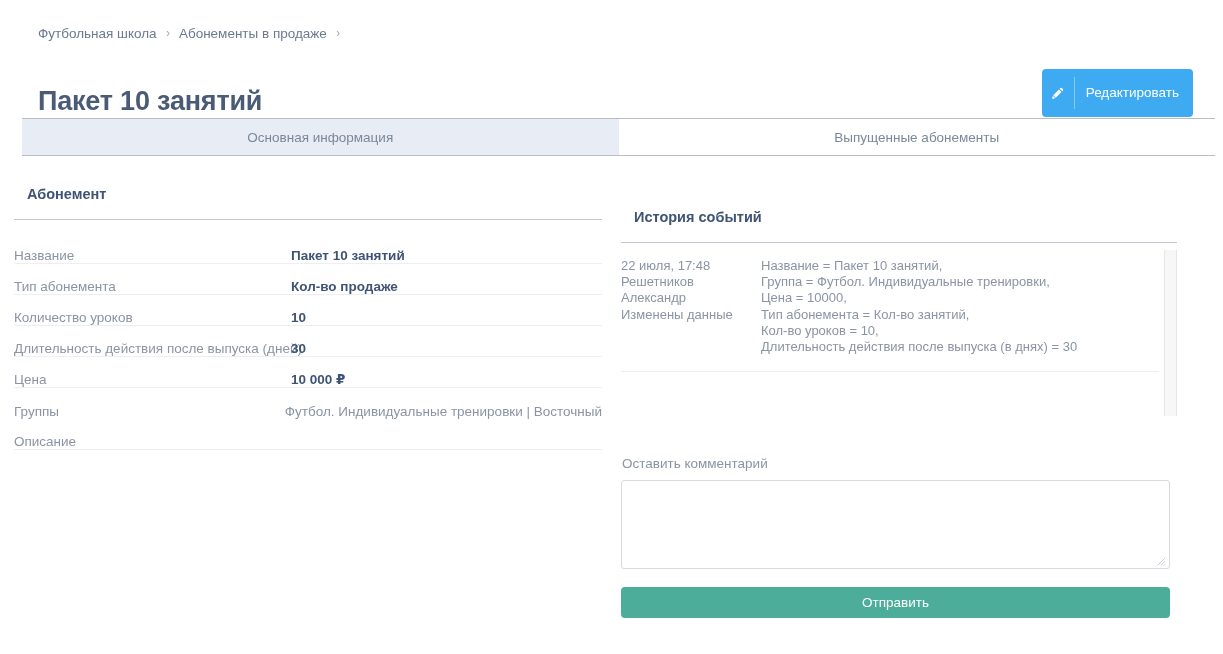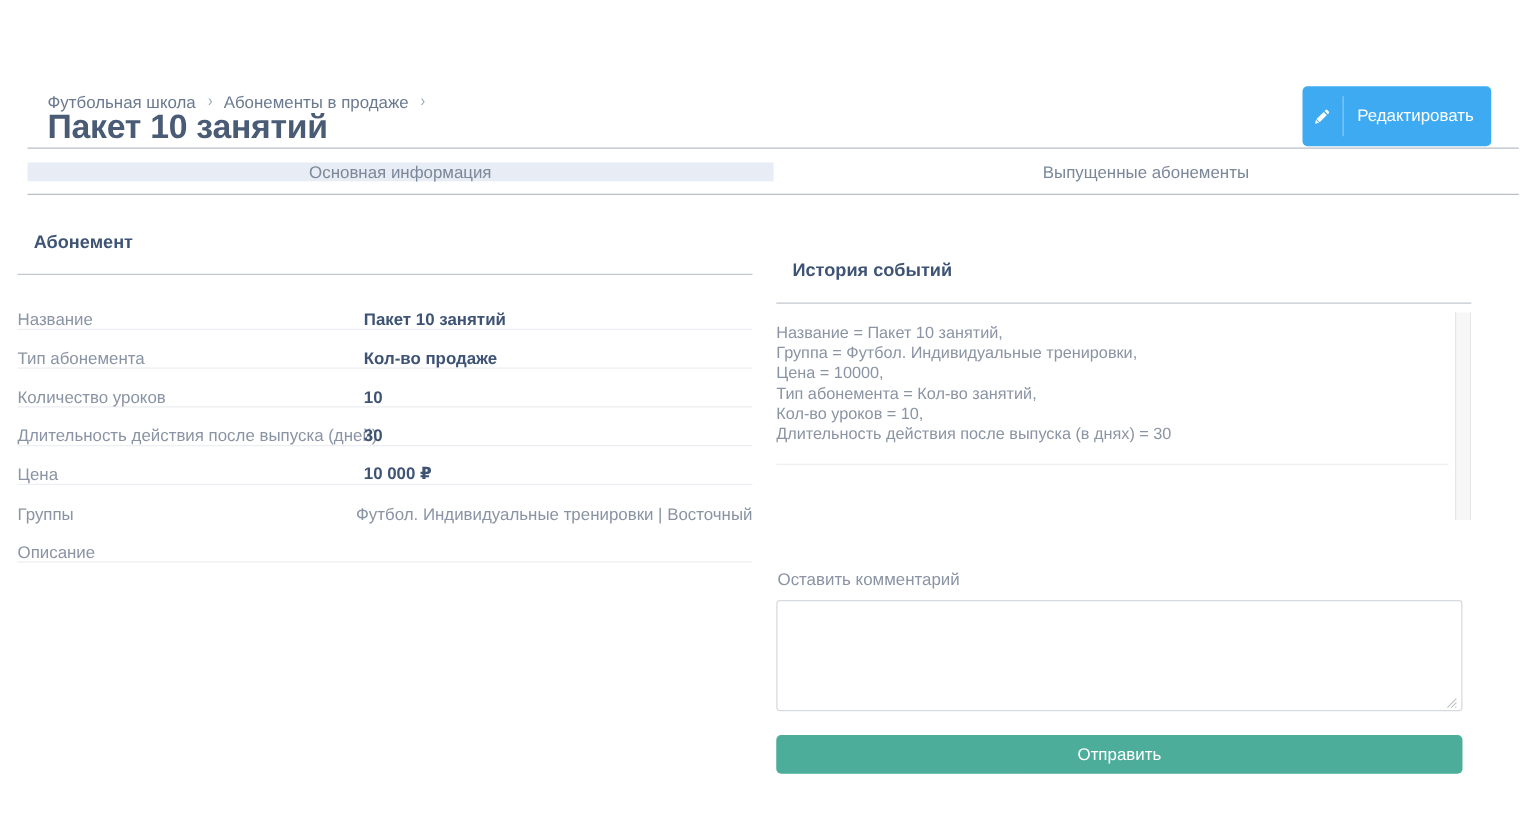--- a/index.html
+++ b/index.html
@@ -10,21 +10,21 @@
     font-family: "Liberation Sans", "DejaVu Sans", sans-serif;
     overflow: hidden;
   }
 
   .page { position: relative; width: 1223px; height: 654px; background: #fff; }
 
   
   .breadcrumb {
     position: absolute; left: 38px; top: 26px;
     display: flex; align-items: flex-start; gap: 9px;
-    font-size: 13.5px; color: #6b7a90; white-space: nowrap; margin-top: 48px;
+    font-size: 13.5px; color: #6b7a90; white-space: nowrap;
   }
   .crumb { color: #6b7a90; }
   .crumb-sep {
     color: #9aa7b8; font-size: 13px; line-height: 1;
     transform: scaleX(0.85); display: inline-block;
   }
 
   
   .title {
     position: absolute; left: 38px; top: 68px;
@@ -44,21 +44,20 @@
     margin-right: 11px;
   }
   .edit-btn .label { font-size: 13.5px; color: #ffffff; line-height: 1; }
 
   
   .tabs {
     position: absolute; left: 22px; top: 118px;
     width: 1193px; height: 38px; display: flex;
     border-top: 1px solid #b9bec6; border-bottom: 1px solid #b9bec6;
     background: #fff;
-    align-items: center;
   }
   .tab {
     flex: 1 1 0; display: flex; align-items: center; justify-content: center;
     font-size: 13.5px; color: #7b8899; cursor: pointer; background: #fff;
   }
   .tab.active { background: #e8ecf5; color: #7b8899; }
 
   
   .col-left  { position: absolute; left: 14px;  top: 186px; width: 588px; }
   .col-right { position: absolute; left: 621px; top: 186px; width: 556px; margin-top: 23px; }
@@ -192,20 +191,26 @@
     </div>
   </section>
 
   <section class="col-right">
     <div class="section-head">История событий</div>
     <div class="section-rule"></div>
 
     <div class="history-box">
       <div class="history-scroll">
         <div class="hist-entry">
+          <div class="hist-meta">
+            <div>22 июля, 17:48</div>
+            <div>Решетников</div>
+            <div>Александр</div>
+            <div>Изменены данные</div>
+          </div>
           <div class="hist-detail">
             <div>Название = Пакет 10 занятий,</div>
             <div>Группа = Футбол. Индивидуальные тренировки,</div>
             <div>Цена = 10000,</div>
             <div>Тип абонемента = Кол-во занятий,</div>
             <div>Кол-во уроков = 10,</div>
             <div>Длительность действия после выпуска (в днях) = 30</div>
           </div>
         </div>
       </div>

